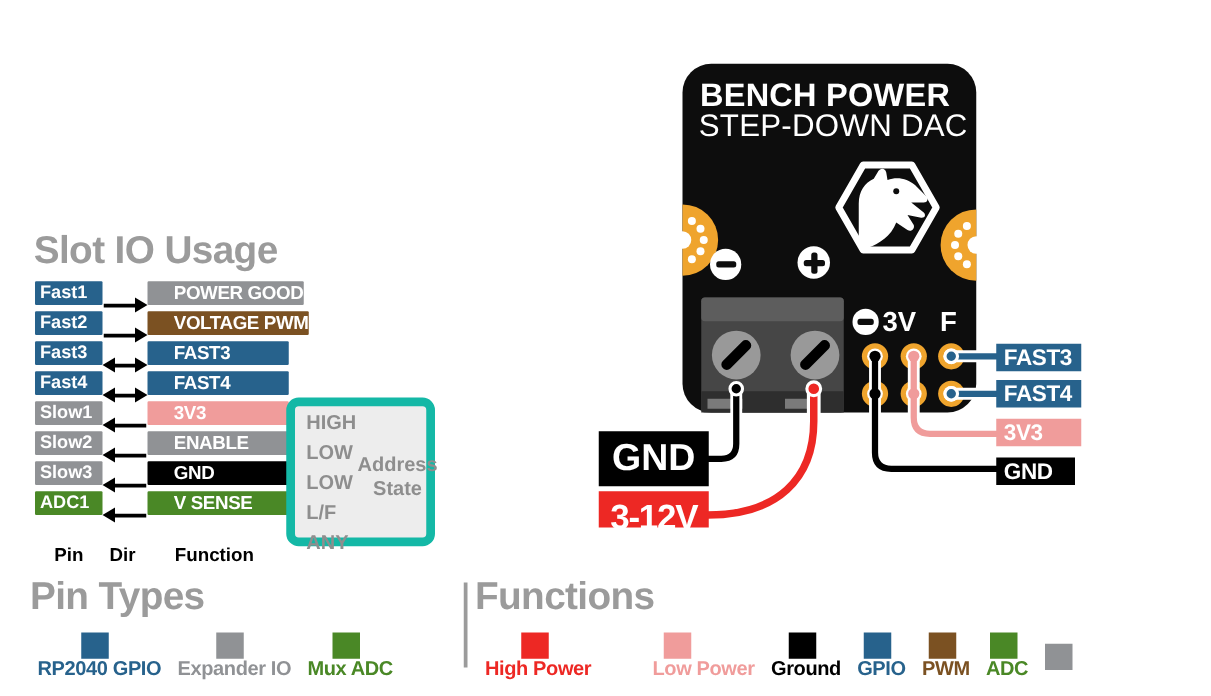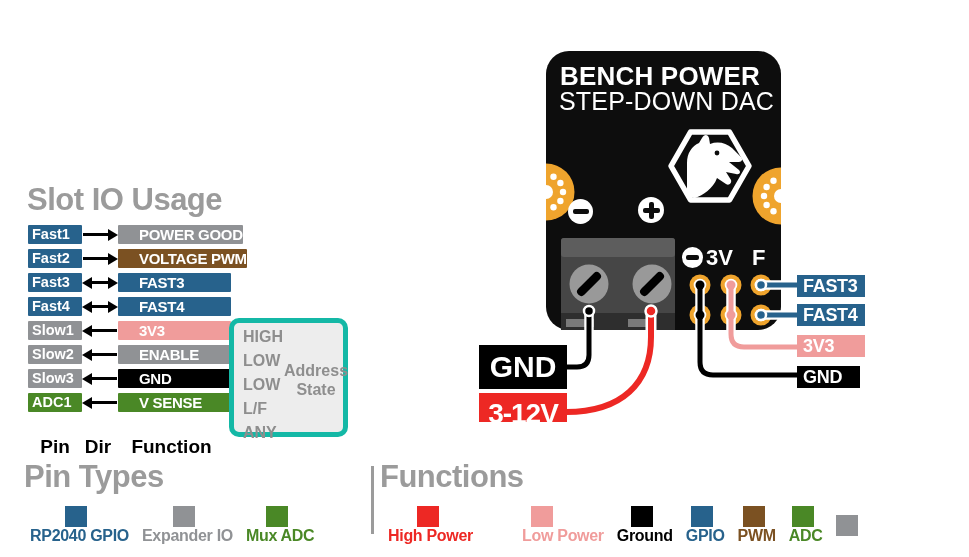--- a/index.html
+++ b/index.html
@@ -3,41 +3,41 @@
 <meta charset="utf-8">
 <style>
   html,body{margin:0;padding:0;background:#fff;}
   body{width:969px;height:557px;position:relative;overflow:hidden;
        font-family:"Liberation Sans", sans-serif;}
   .abs{position:absolute;}
   .heading{font-size:31px;font-weight:bold;color:var(--heading);letter-spacing:-0.5px;white-space:nowrap;}
 
   
   #slot-rows{left:28px;top:225px;}
-  .io-row{display:flex;height:19px;margin-bottom:5px;align-items:flex-start;}
+  .io-row{display:flex;height:19px;margin-bottom:5px;align-items:center;}
   .badge{flex:0 0 54px;color:#fff;font-size:14.5px;font-weight:bold;line-height:19px;
          padding-left:4px;box-sizing:border-box;border-radius:1px;white-space:nowrap;}
   .func{flex:0 0 113px;color:#fff;font-size:15px;font-weight:bold;line-height:19px;
         padding-left:21px;box-sizing:border-box;border-radius:1px;white-space:nowrap;letter-spacing:-0.3px;}
   .bg-blue{background:var(--blue);} .bg-gray{background:var(--gray);}
   .bg-green{background:var(--green);} .bg-brown{background:var(--brown);}
   .bg-pink{background:var(--pink);} .bg-black{background:var(--black);}
   .arrow{flex:0 0 36px;position:relative;}
   .arrow .ln{position:absolute;top:8px;height:3.2px;background:#000;left:1px;right:1px;}
   .a-right .ln{right:9px;} .a-left .ln{left:9px;}
   .a-both .ln{left:9px;right:9px;}
   .a-right::after,.a-both::after{content:"";position:absolute;right:0;top:3.5px;
       border-left:10px solid #000;border-top:6px solid transparent;border-bottom:6px solid transparent;}
   .a-left::before,.a-both::before{content:"";position:absolute;left:0;top:3.5px;
       border-right:10px solid #000;border-top:6px solid transparent;border-bottom:6px solid transparent;}
-  .col-label{position:absolute;top:436px;font-size:19px;font-weight:bold;color:#000;text-align:center;}
+  .col-label{position:absolute;top:436px;font-size:15px;font-weight:bold;color:#000;text-align:center;}
 
   
   #addr-box{left:229px;top:318px;width:119px;height:119px;background:#ededed;
-            border:5px solid #14b8a6;border-radius:10px;box-sizing:border-box;}
+            border:7px solid #14b8a6;border-radius:10px;box-sizing:border-box;}
   #addr-box .vals{position:absolute;left:9px;top:2px;font-size:16px;font-weight:bold;
                   color:#8e8e8e;line-height:24px;}
   #addr-box .lbl{position:absolute;left:50px;top:38px;width:64px;text-align:center;
                  font-size:16px;font-weight:bold;color:#8e8e8e;line-height:19px;}
 
   
   #mod-title1{left:560px;top:61px;color:#fff;font-size:26px;font-weight:bold;letter-spacing:0.2px;white-space:nowrap;}
   #mod-title2{left:559px;top:87px;color:#fff;font-size:25px;font-weight:normal;letter-spacing:0.2px;white-space:nowrap;}
   .hdr-pin{color:#fff;font-size:22px;font-weight:bold;top:245px;}
   #hdr-minus{left:682px;top:247px;width:21px;height:21px;border-radius:50%;background:#fff;}

